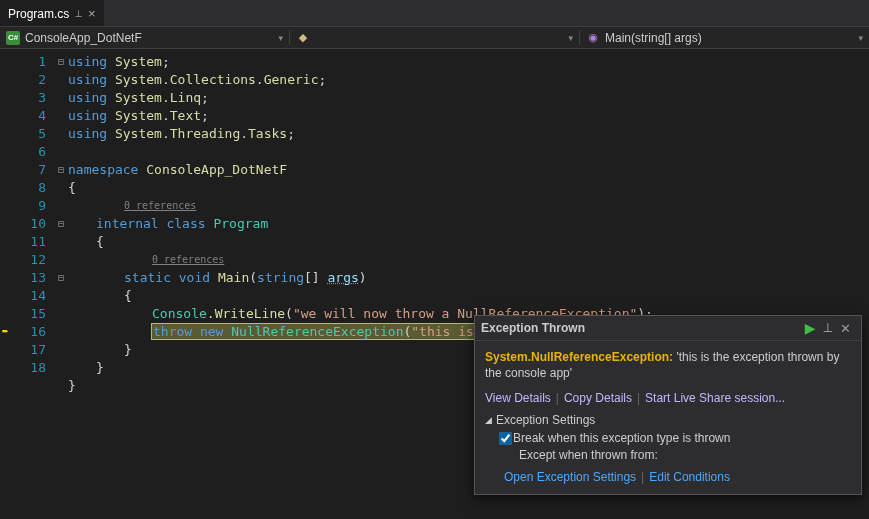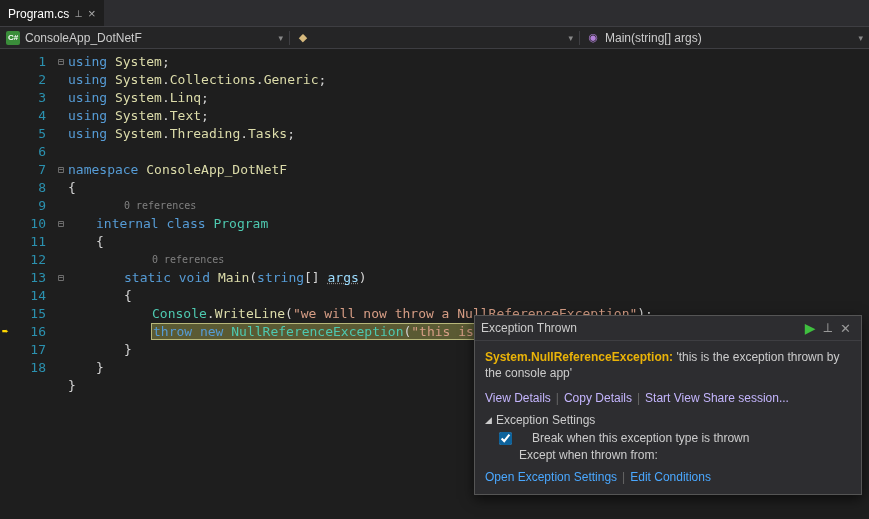--- a/index.html
+++ b/index.html
@@ -107,21 +107,21 @@
     white-space:pre;
     position:relative;
   }
   .code .row { height:18px; }
   .kw{color:#569cd6;}
   .cls{color:#4ec9b0;}
   .str{color:#d69d85;}
   .id{color:#dcdcaa;text-align:center;}
   .idv{color:#9cdcfe;}
   .txt{color:#d4d4d4;}
-  .ref{color:#808080;font-size:10px;}
+  .ref{color:#808080;font-size:10px;text-decoration:underline;}
   .hl{
     background:#5a5a33;
     outline:1px solid #b7b77a;
     padding:0 1px;
   }
   .underline{text-decoration:underline dotted #888;}
   .ex-badge{
     position:absolute;
     width:15px;height:15px;
     background:#c42b1c;
@@ -147,35 +147,35 @@
     position:absolute;
     top:-9px; right:14px;
     border:9px solid transparent;
     border-bottom-color:#2d2d30;
   }
   .popup-head{
     display:flex;align-items:center;
     padding:4px 6px;
     border-bottom:1px solid #3e3e42;
   }
-  .popup-head .title{flex:1;}
+  .popup-head .title{flex:1;font-weight:bold;}
   .popup-head .btn{color:#999;padding:0 4px;font-size:13px;}
   .popup-head .play{color:#3fbf3f;font-size:14px;}
   .popup-body{padding:8px 10px 10px;}
   .popup-body .ex-line{margin-bottom:10px;line-height:16px;}
   .popup-body .ex-line b{color:#eab308;}
   .links{margin-bottom:8px;}
   .links a{color:#c4b5fd;text-decoration:none;cursor:pointer;}
   .sep{color:#666;margin:0 5px;}
   .settings-hdr{display:flex;align-items:center;gap:4px;margin-bottom:4px;}
   .tri{font-size:9px;color:#ccc;}
-  .chk{display:flex;align-items:center;gap:20px;margin-left:14px;margin-bottom:3px;}
+  .chk{display:flex;align-items:center;gap:1px;margin-left:14px;margin-bottom:3px;}
   .chk input{width:13px;height:13px;accent-color:#0e639c;}
   .sub{margin-left:34px;margin-bottom:3px;}
-  .bottom-links{margin-top:8px;}
+  .bottom-links{margin-top:8px;margin-left:19px;}
   .bottom-links a{color:#4aa8ff;text-decoration:none;cursor:pointer;}
 </style>
 </head>
 <body>
 
 <div class="tabbar">
   <div class="tab">
     <span>Program.cs</span>
     <span class="pin">⟂</span>
     <span class="close">×</span>
@@ -256,21 +256,21 @@
     <span class="btn play">▶</span>
     <span class="btn">⟂</span>
     <span class="btn">✕</span>
   </div>
   <div class="popup-body">
     <div class="ex-line">
       <b>System.NullReferenceException:</b>
       <span>'this is the exception thrown by the console app'</span>
     </div>
     <div class="links">
-      <a>View Details</a><span class="sep">|</span><a>Copy Details</a><span class="sep">|</span><a>Start View Share session...</a>
+      <a>View Details</a><span class="sep">|</span><a>Copy Details</a><span class="sep">|</span><a>Start Live Share session...</a>
     </div>
     <div class="settings-hdr">
       <span class="tri">◢</span>
       <span>Exception Settings</span>
     </div>
     <label class="chk">
       <input type="checkbox" id="chk1" checked="" style="">
       <span>Break when this exception type is thrown</span>
     </label>
     <div class="sub">Except when thrown from:</div>

